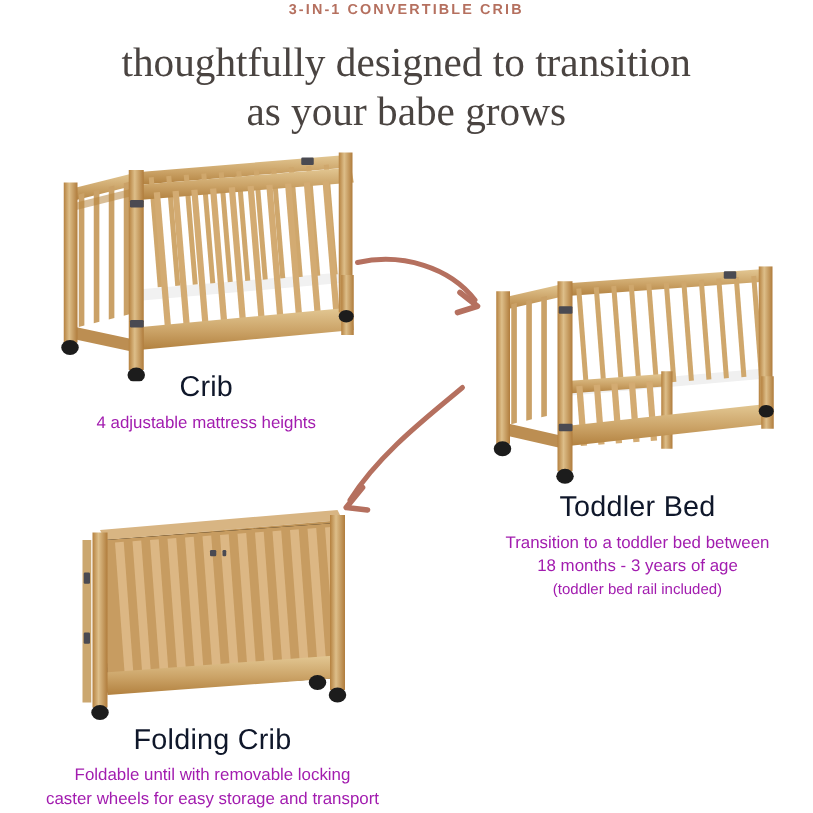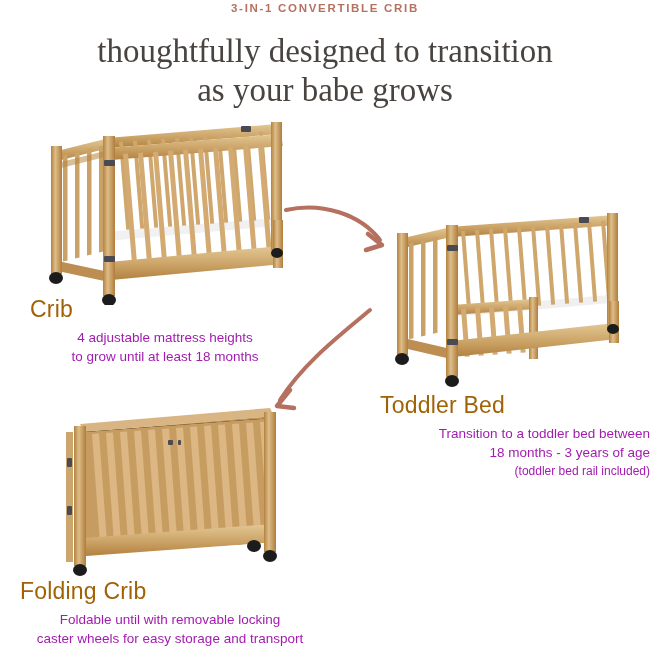--- a/index.html
+++ b/index.html
@@ -38,46 +38,46 @@
     font-family: "Liberation Serif", serif;
     font-size: 33px;
     line-height: 39px;
     color: #4a4441;
     font-weight: 400;
   }
   .headline .l2 { display: block; }
 
   .label-title {
     position: absolute;
-    text-align: left;
+    text-align: center;
     font-family: "Liberation Sans", sans-serif;
     font-size: 23px;
     font-weight: 400;
-    color: #a16207;
+    color: #0f172a;
     letter-spacing: 0.2px;
   }
   .label-desc {
     position: absolute;
     text-align: center;
     font-family: "Liberation Sans", sans-serif;
     font-size: 13.5px;
     line-height: 19px;
     color: #a21caf;
   }
   .label-desc .small {
     display: block;
     font-size: 12px;
     line-height: 19px;
   }
 
   
   #crib-title      { left: 30px;  top: 296px; width: 270px; }
   #crib-desc       { left: 30px;  top: 328px; width: 270px; }
   #toddler-title   { left: 380px; top: 392px; width: 260px; }
-  #toddler-desc    { left: 370px; top: 424px; width: 280px; text-align: right; }
+  #toddler-desc    { left: 370px; top: 424px; width: 280px; }
   #folding-title   { left: 20px;  top: 578px; width: 300px; }
   #folding-desc    { left: 10px;  top: 610px; width: 320px; }
 
   
   .illus { position: absolute; }
   #crib-illus    { left: 45px;  top: 120px; width: 250px; height: 185px; }
   #toddler-illus { left: 393px; top: 213px; width: 235px; height: 175px; }
   #folding-illus { left: 58px;  top: 402px; width: 235px; height: 178px; }
 
   .arrow { position: absolute; }
@@ -322,21 +322,20 @@
   <g fill="#1c1c1c">
     <ellipse cx="22" cy="168" rx="7" ry="6"></ellipse>
     <ellipse cx="196" cy="144" rx="7" ry="6"></ellipse>
     <ellipse cx="212" cy="154" rx="7" ry="6"></ellipse>
   </g>
 </svg>
 
 <div class="label-title" id="crib-title">Crib</div>
 <div class="label-desc" id="crib-desc">
   <span>4 adjustable mattress heights</span><br>
-  <span>to grow until at least 18 months</span>
 </div>
 
 <div class="label-title" id="toddler-title">Toddler Bed</div>
 <div class="label-desc" id="toddler-desc">
   <span>Transition to a toddler bed between</span><br>
   <span>18 months - 3 years of age</span>
   <span class="small">(toddler bed rail included)</span>
 </div>
 
 <div class="label-title" id="folding-title">Folding Crib</div>

